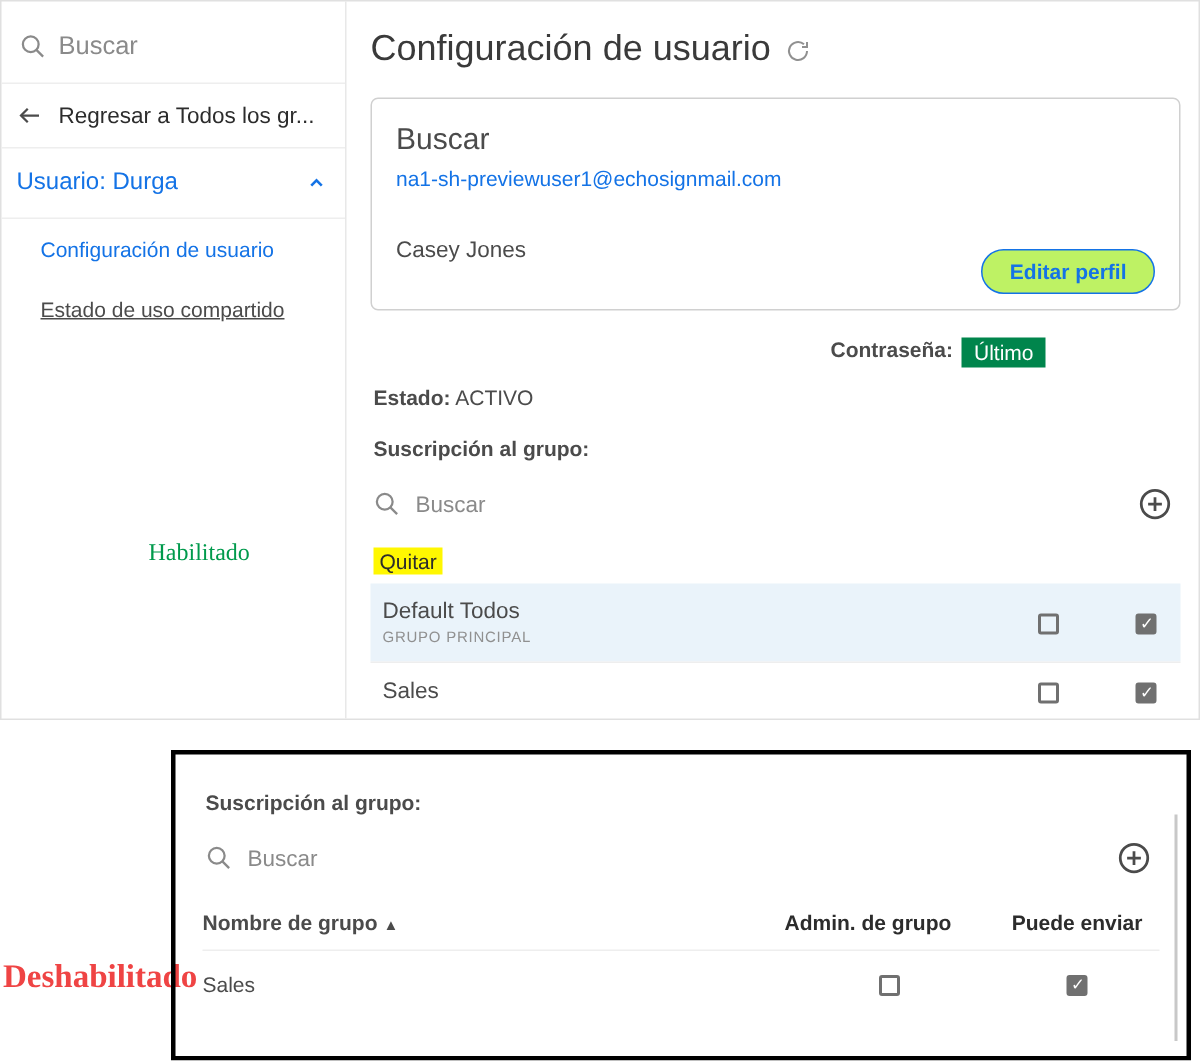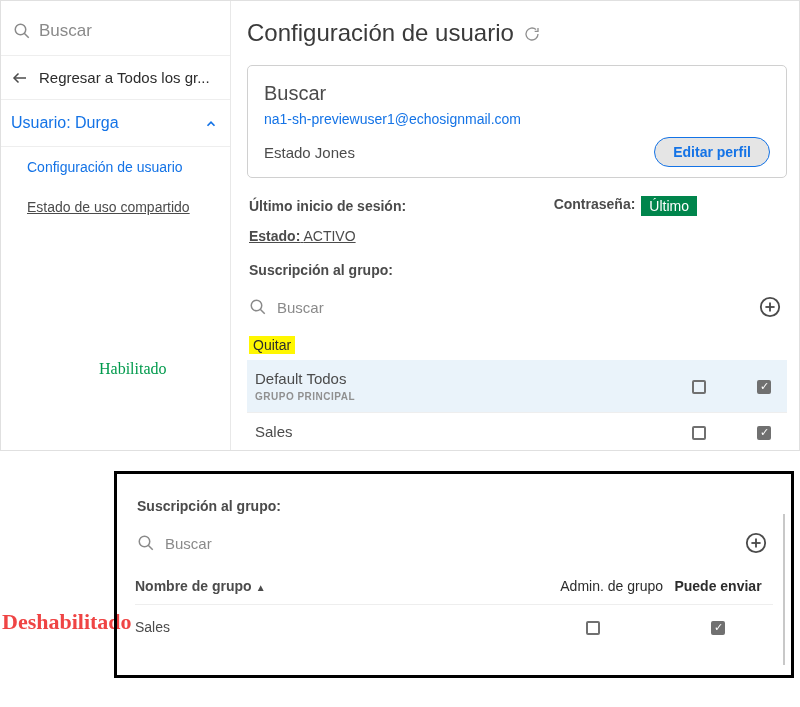--- a/index.html
+++ b/index.html
@@ -23,59 +23,59 @@
     .main { flex: 1; padding: 18px 12px 0 16px; }
     .title-row { display: flex; align-items: center; margin-bottom: 18px; }
     .page-title { font-size: 24px; font-weight: 300; color: #3a3a3a; }
     .refresh-icon { margin-left: 10px; color: #707070; }
 
     .card { border: 1px solid #d0d0d0; border-radius: 5px; padding: 16px 16px 10px 16px; margin-bottom: 14px; position: relative; }
     .card-name { font-size: 20px; color: #4b4b4b; margin-bottom: 6px; }
     .card-email { color: #1473e6; font-size: 14px; margin-bottom: 10px; }
     .card-mid-row { display: flex; justify-content: space-between; align-items: center; }
     .card-full { font-size: 15px; color: #4b4b4b; }
-    .edit-btn { border: 1.5px solid #1473e6; border-radius: 18px; padding: 6px 18px; color: #1473e6; background: #e5e5e5; font-size: 14px; font-weight: 600; cursor: pointer; }
+    .edit-btn { border: 1.5px solid #1473e6; border-radius: 18px; padding: 6px 18px; color: #1473e6; background: #bef264; font-size: 14px; font-weight: 600; cursor: pointer; margin-top: 29px; }
 
     .meta-row { display: flex; align-items: center; margin: 18px 0 12px 2px; }
     .meta-label { font-weight: 700; color: #4b4b4b; }
     .meta-right { margin-left: auto; margin-right: 90px; display: flex; align-items: flex-start; }
     .badge { background: #00854c; color: #fff; padding: 2px 8px; font-size: 14px; margin-left: 6px; }
-    .state-row { margin: 0 0 18px 2px; color: #4b4b4b; text-decoration: underline; }
+    .state-row { margin: 0 0 18px 2px; color: #4b4b4b; }
     .state-row b { font-weight: 700; }
 
     .section-label { font-weight: 700; color: #4b4b4b; margin: 10px 0 8px 2px; }
     .group-search-row { display: flex; align-items: center; padding: 10px 2px; }
     .group-search-row input { border: none; outline: none; font-size: 15px; color: #707070; margin-left: 10px; flex: 1; }
     .group-search-row input::placeholder { color: #8a8a8a; }
     .plus-btn { margin-right: 4px; cursor: pointer; }
 
     .quitar { background: #fff700; padding: 1px 4px; font-size: 14px; display: inline-block; margin: 8px 0 6px 2px; }
 
     .group-row { display: flex; align-items: center; padding: 10px 8px; }
     .group-row.highlight { background: #eaf3fa; }
     .group-row .gname { flex: 1; color: #4b4b4b; font-size: 15px; }
-    .group-row .gsub { font-size: 10px; color: #909090; letter-spacing: 0.5px; margin-top: 4px; font-weight: bold; }
+    .group-row .gsub { font-size: 10px; color: #909090; letter-spacing: 0.5px; margin-top: 4px; }
     .cb-col1 { width: 100px; text-align: center; }
     .cb-col2 { width: 30px; text-align: center; }
 
     .cb { display: inline-block; width: 14px; height: 14px; border: 2px solid #707070; border-radius: 2px; vertical-align: middle; position: relative; }
     .cb.checked { background: #707070; }
     .cb.checked::after { content: "✓"; color: #fff; font-size: 11px; position: absolute; top: -2px; left: 1px; }
 
     .hr-light { border: none; border-top: 1px solid #eee; }
 
     .annotation-enabled { position: absolute; color: #009a4c; font-size: 16px; font-family: Georgia, serif; left: 99px; top: 360px; }
 
     .bottom-wrap { position: relative; margin-top: 20px; }
     .annotation-disabled { position: absolute; color: #ef4444; font-size: 22px; font-family: Georgia, serif; font-weight: 700; left: 2px; top: 138px; }
     .bottom-panel { border: 3px solid #000; margin-left: 114px; width: 680px; padding: 14px 18px 26px 18px; position: relative; }
     .bottom-panel .group-search-row { border-top: none; }
     .col-hdr-row { display: flex; align-items: center; padding: 10px 0; border-bottom: 1px solid #eee; margin-top: 4px; }
     .col-hdr-row .h1 { flex: 1; font-weight: 700; color: #4b4b4b; font-size: 14px; }
-    .col-hdr-row .h2 { width: 140px; font-weight: 400; text-align: right; font-size: 14px; }
+    .col-hdr-row .h2 { width: 140px; font-weight: 700; text-align: left; font-size: 14px; }
     .col-hdr-row .h3 { width: 110px; font-weight: 700; text-align: center; font-size: 14px; }
     .sort-caret { font-size: 10px; margin-left: 4px; }
     .data-row { display: flex; align-items: center; padding: 14px 0; }
     .data-row .c1 { flex: 1; color: #4b4b4b; }
     .data-row .c2 { width: 140px; text-align: center; }
     .data-row .c3 { width: 110px; text-align: center; }
 
     .rside-bar { position: absolute; right: 6px; top: 40px; bottom: 10px; width: 2px; background: #c8c8c8; }
 
     svg { display: block; }
@@ -129,27 +129,26 @@
             <path d="M21 12a9 9 0 1 1-3-6.7"></path>
             <polyline points="21 3 21 8 16 8"></polyline>
           </svg>
       </span>
     </div>
 
     <div class="card">
       <div class="card-name">Buscar</div>
       <div class="card-email">na1-sh-previewuser1@echosignmail.com</div>
       <div class="card-mid-row">
-        <span class="card-full">Estado Jones</span>
+        <span class="card-full">Casey Jones</span>
         <button class="edit-btn">Editar perfil</button>
       </div>
     </div>
 
     <div class="meta-row">
-      <span class="meta-label">Último inicio de sesión:</span>
       <span class="meta-right">
         <span class="meta-label">Contraseña:</span>
         <span class="badge">Último</span>
       </span>
     </div>
 
     <div class="state-row">
       <b>Estado:</b>
       <span>ACTIVO</span>
     </div>

